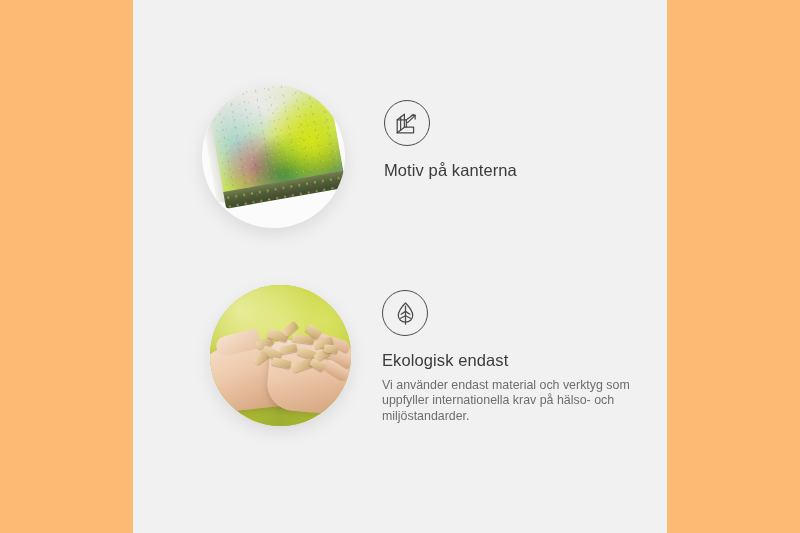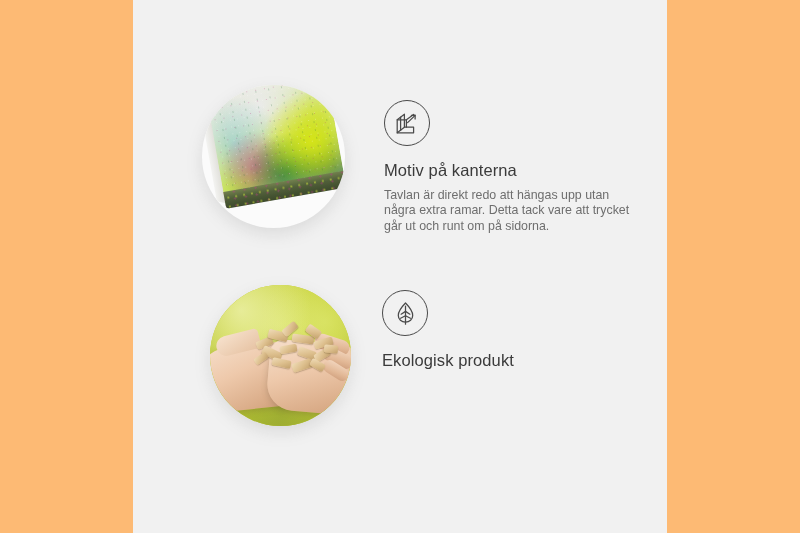--- a/index.html
+++ b/index.html
@@ -211,21 +211,20 @@
             <path d="M10.4 17.2 L19.6 17.2 L19.6 22.8 L3.2 22.8"></path>
             <path d="M3.2 9.8 L12.4 9.8 L19.6 4.4"></path>
             <path d="M12.4 9.8 L12.4 17.2"></path>
             <path d="M6.6 7.2 L6.6 20.4"></path>
             <path d="M13.6 12.6 L20.9 5.6"></path>
             <path d="M17.4 5.3 L21.2 5.2 L21.1 9.0"></path>
           </g>
         </svg>
       </div>
       <h2 class="feature-title">Motiv på kanterna</h2>
-      <p class="feature-body">Tavlan är direkt redo att hängas upp utan några extra ramar. Detta tack vare att trycket går ut och runt om på sidorna.</p>
     </div>
 
   </div>
 
   <div class="feature feature-2">
 
     <div class="photo-wrap">
       <div class="photo photo-2">
         <div class="eco-bg"></div>
         <div class="eco-blur"></div>
@@ -263,18 +262,19 @@
           <g fill="none" stroke="#4a4a4a" stroke-width="1.25" stroke-linejoin="round" stroke-linecap="round">
             <path d="M13.5 3.0 C8.4 8.2 6.3 12.0 6.3 15.4 C6.3 19.3 9.5 22.2 13.5 22.2 C17.5 22.2 20.7 19.3 20.7 15.4 C20.7 12.0 18.6 8.2 13.5 3.0 Z"></path>
             <path d="M13.5 6.0 L13.5 24.2"></path>
             <path d="M13.5 11.4 L9.1 14.2"></path>
             <path d="M13.5 11.4 L17.9 14.2"></path>
             <path d="M13.5 15.8 L8.6 18.3"></path>
             <path d="M13.5 15.8 L18.4 18.3"></path>
           </g>
         </svg>
       </div>
-      <h2 class="feature-title">Ekologisk produkt</h2>
+      <h2 class="feature-title">Ekologisk endast</h2>
+      <p class="feature-body">Vi använder endast material och verktyg som uppfyller internationella krav på hälso- och miljöstandarder.</p>
     </div>
 
   </div>
 
 </div>
 
 </body></html>

